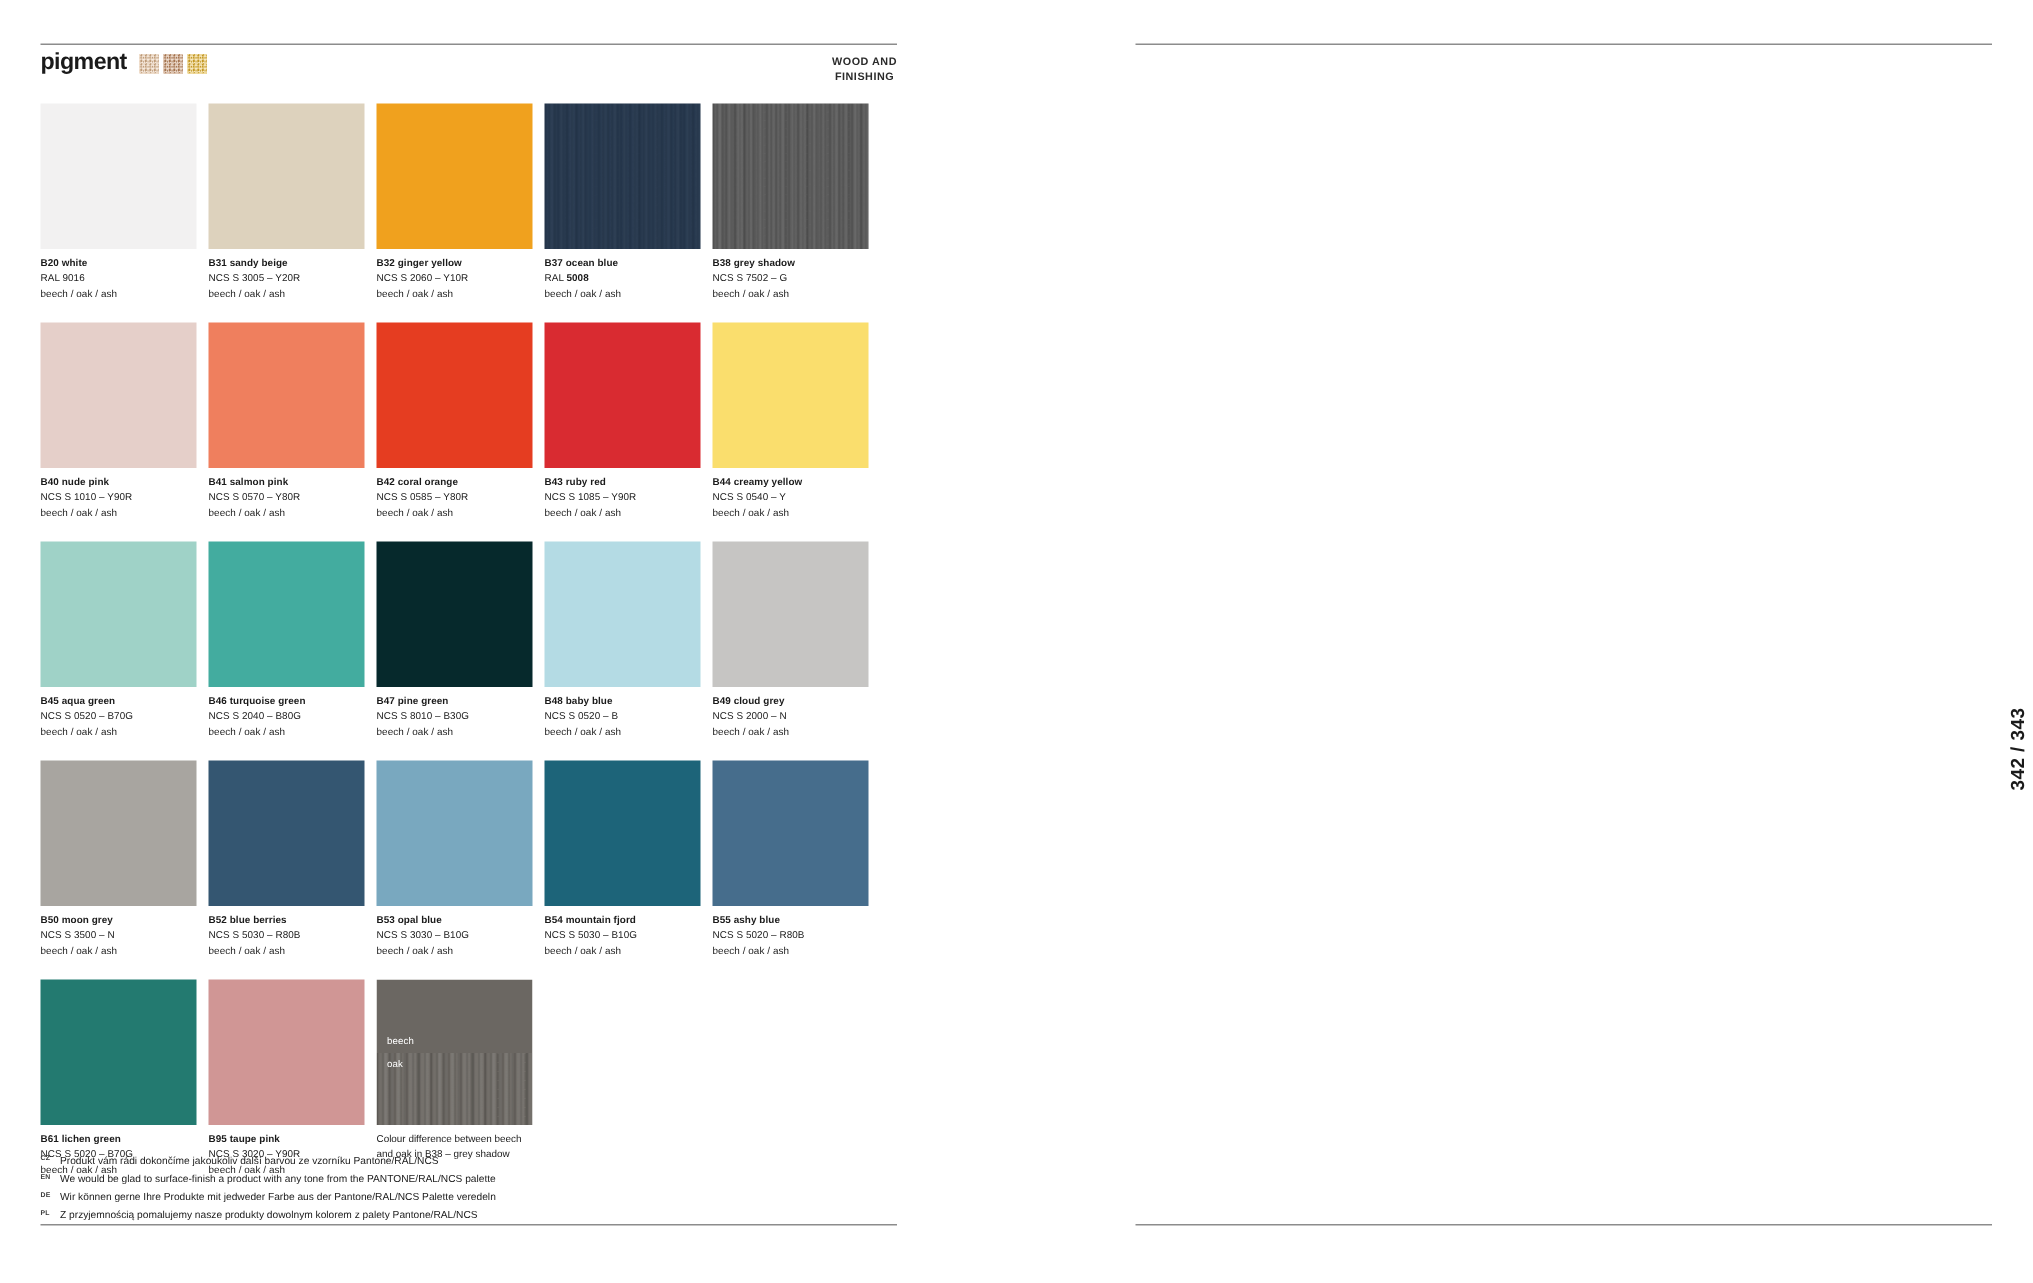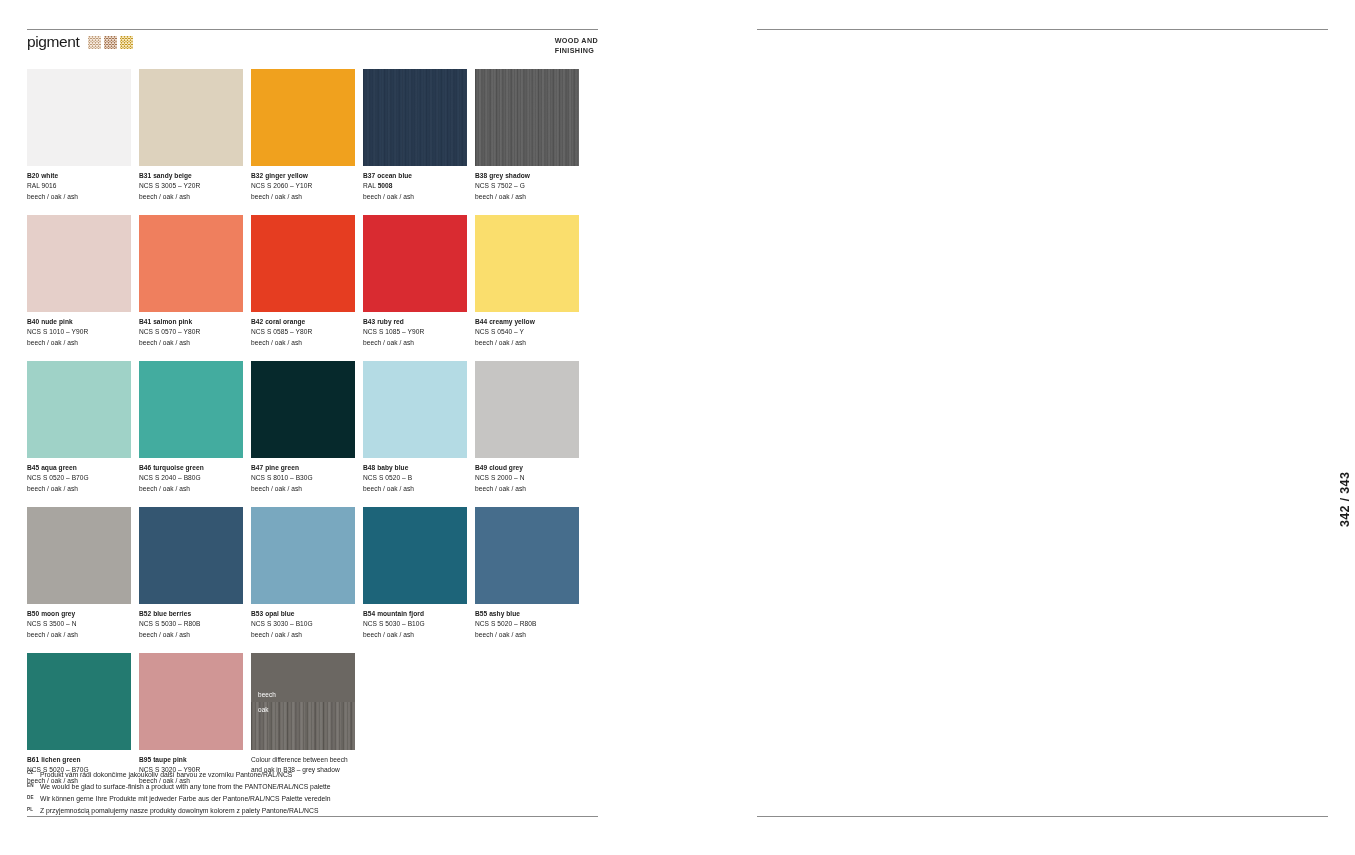--- a/index.html
+++ b/index.html
@@ -67,21 +67,21 @@
   .brand {
     position: absolute;
     left: 0;
     top: 0;
     display: flex;
     align-items: center;
     gap: 9px;
   }
   .brand-word {
     font-size: 15.5px;
-    font-weight: normal;
+    font-weight: bold;
     letter-spacing: -0.4px;
     color: #1a1a1a;
     line-height: 1;
   }
   .chips {
     display: flex;
     gap: 3px;
     margin-top: 1px;
   }
   .chip {
@@ -100,21 +100,21 @@
     background-size: 3px 3px, 2px 2px;
   }
   .chip.c1 { background: #e3b98f; }
   .chip.c2 { background: #c48a5e; }
   .chip.c3 { background: #e8b52a; }
 
   .header-title {
     position: absolute;
     right: 0;
     top: 2px;
-    text-align: left;
+    text-align: center;
     font-size: 7.2px;
     font-weight: bold;
     letter-spacing: 0.35px;
     line-height: 1.42;
     color: #2b2b2b;
     text-transform: uppercase;
   }
 
   
   .grid {

